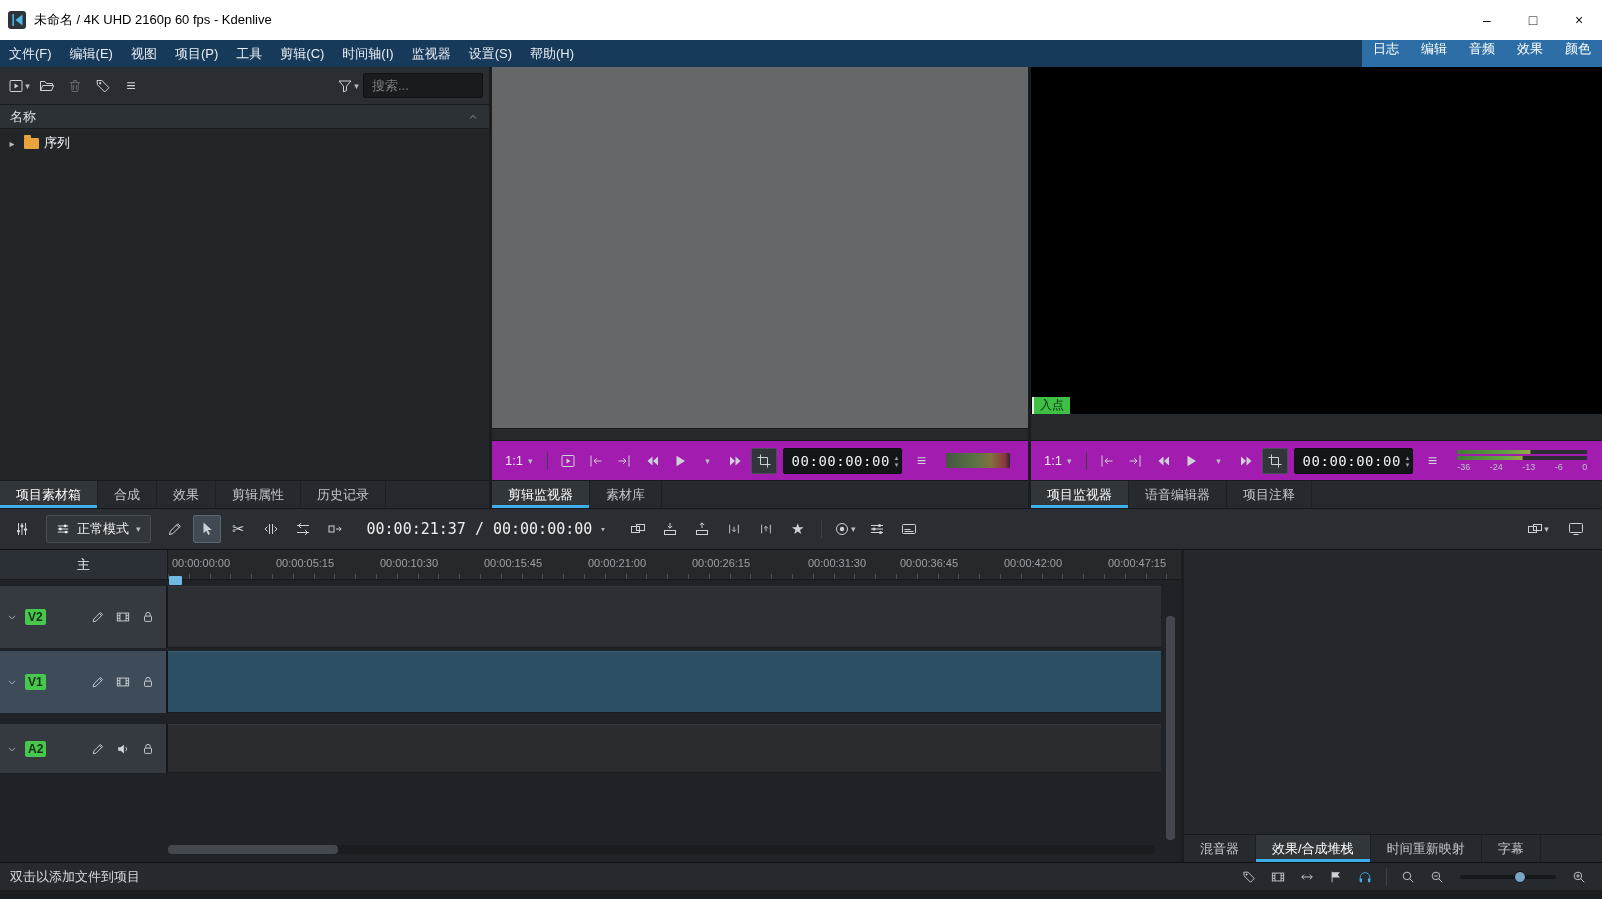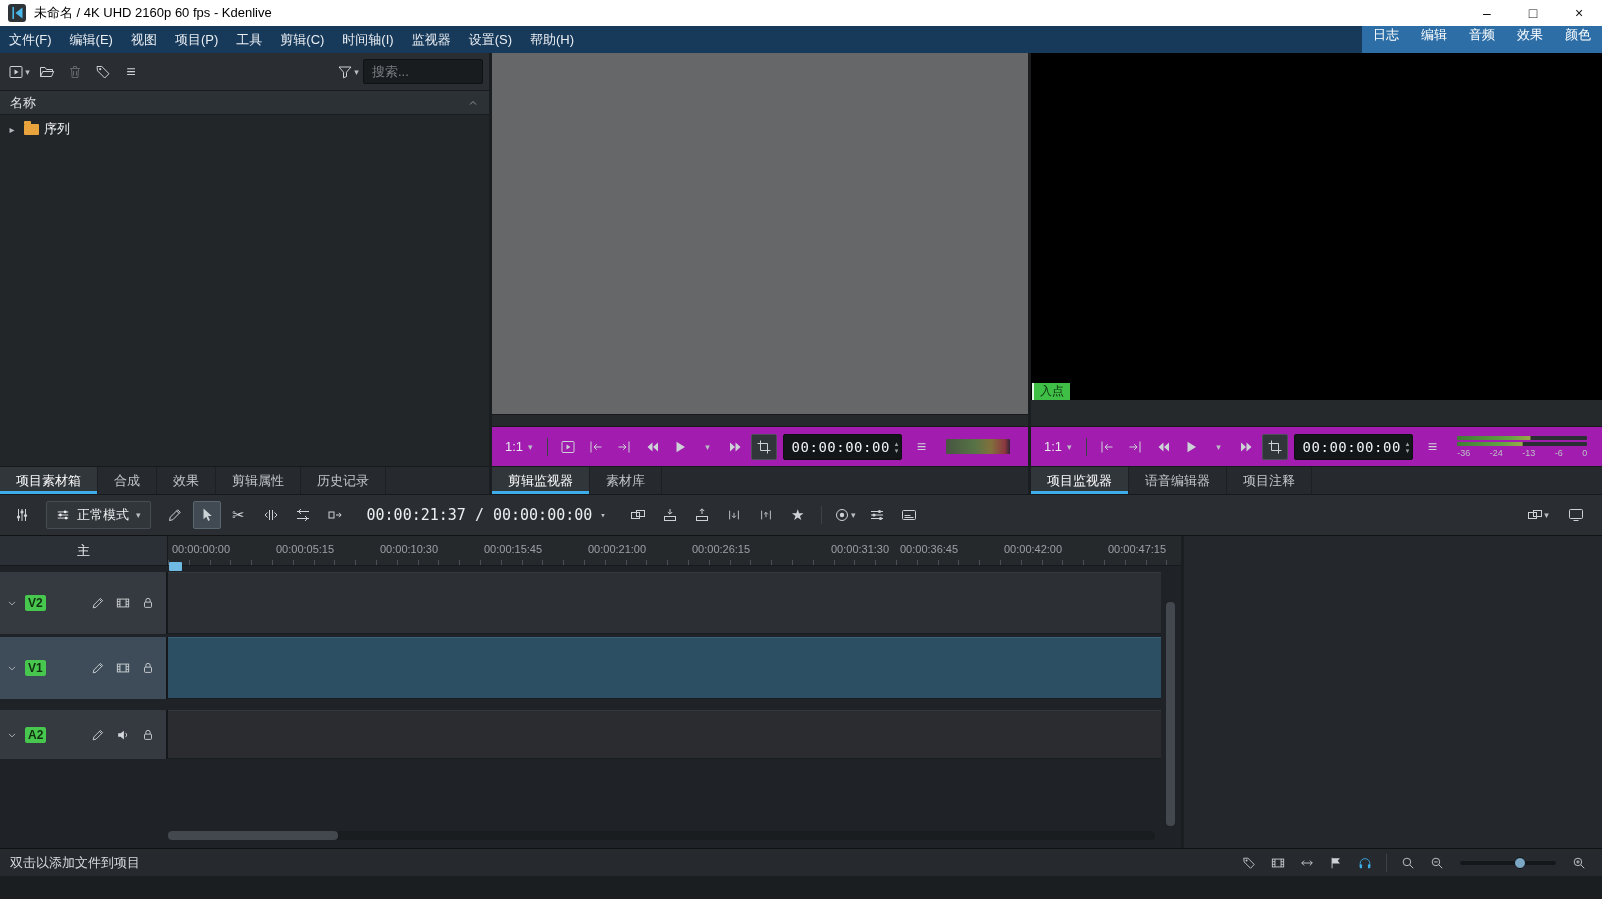--- a/index.html
+++ b/index.html
@@ -7,21 +7,21 @@
   body {
     background:#1b1e20; color:#eff0f1;
     font-family:"Liberation Sans","DejaVu Sans",sans-serif; font-size:13px;
     display:flex; flex-direction:column;
   }
   .ic { width:16px; height:16px; display:block; }
   .ic14 { width:14px; height:14px; }
   .ic12 { width:12px; height:12px; }
 
   
-  .titlebar { height:26px; background:#ffffff; color:#000; display:flex; align-items:center; gap:8px; padding-left:8px; flex:none; }
+  .titlebar { height:40px; background:#ffffff; color:#000; display:flex; align-items:center; gap:8px; padding-left:8px; flex:none; }
   .titlebar .title { font-size:13px; }
   .win-controls { margin-left:auto; display:flex; height:100%; }
   .win-btn { width:46px; height:100%; display:flex; align-items:center; justify-content:center; font-size:14px; color:#111; }
 
   
   .menubar { height:27px; background:#17395a; display:flex; align-items:stretch; color:#e9eef3; flex:none; }
   .menu-item { padding:0 9px; display:flex; align-items:center; }
   .workspace-group { margin-left:auto; background:#2d6ea7; display:flex; align-items:flex-start; }
   .ws-item { padding:0 11px; display:flex; align-items:center; color:#fff; }
 
@@ -610,21 +610,21 @@
   <div class="timeline">
     <div class="tl-head-row">
       <div class="master">主</div>
       <div class="ruler">
         <span class="rmark" style="left:4px">00:00:00:00</span>
         <span class="rmark" style="left:108px">00:00:05:15</span>
         <span class="rmark" style="left:212px">00:00:10:30</span>
         <span class="rmark" style="left:316px">00:00:15:45</span>
         <span class="rmark" style="left:420px">00:00:21:00</span>
         <span class="rmark" style="left:524px">00:00:26:15</span>
-        <span class="rmark" style="left:663px">00:00:31:30</span>
+        <span class="rmark" style="left:640px">00:00:31:30</span>
         <span class="rmark" style="left:732px">00:00:36:45</span>
         <span class="rmark" style="left:836px">00:00:42:00</span>
         <span class="rmark" style="left:940px">00:00:47:15</span>
         <div class="playhead"></div>
       </div>
     </div>
     <div class="tracks-wrap">
 
       <div class="track video">
         <div class="thead">
@@ -692,20 +692,26 @@
 
       <div class="hscroll">
         <div class="thumb"></div>
       </div>
       <div class="vscroll"></div>
     </div>
   </div>
 
   <div class="right-panel">
     <div class="rp-body"></div>
+    <div class="tabs-bar">
+      <div class="tab">混音器</div>
+      <div class="tab active">效果/合成堆栈</div>
+      <div class="tab">时间重新映射</div>
+      <div class="tab">字幕</div>
+    </div>
   </div>
 </div>
 
 <div class="statusbar">
   <span>双击以添加文件到项目</span>
   <div class="sb-right">
     <div class="tool-btn">
       <svg class="ic ic14">
           <use href="#s-tag"></use>
         </svg>

